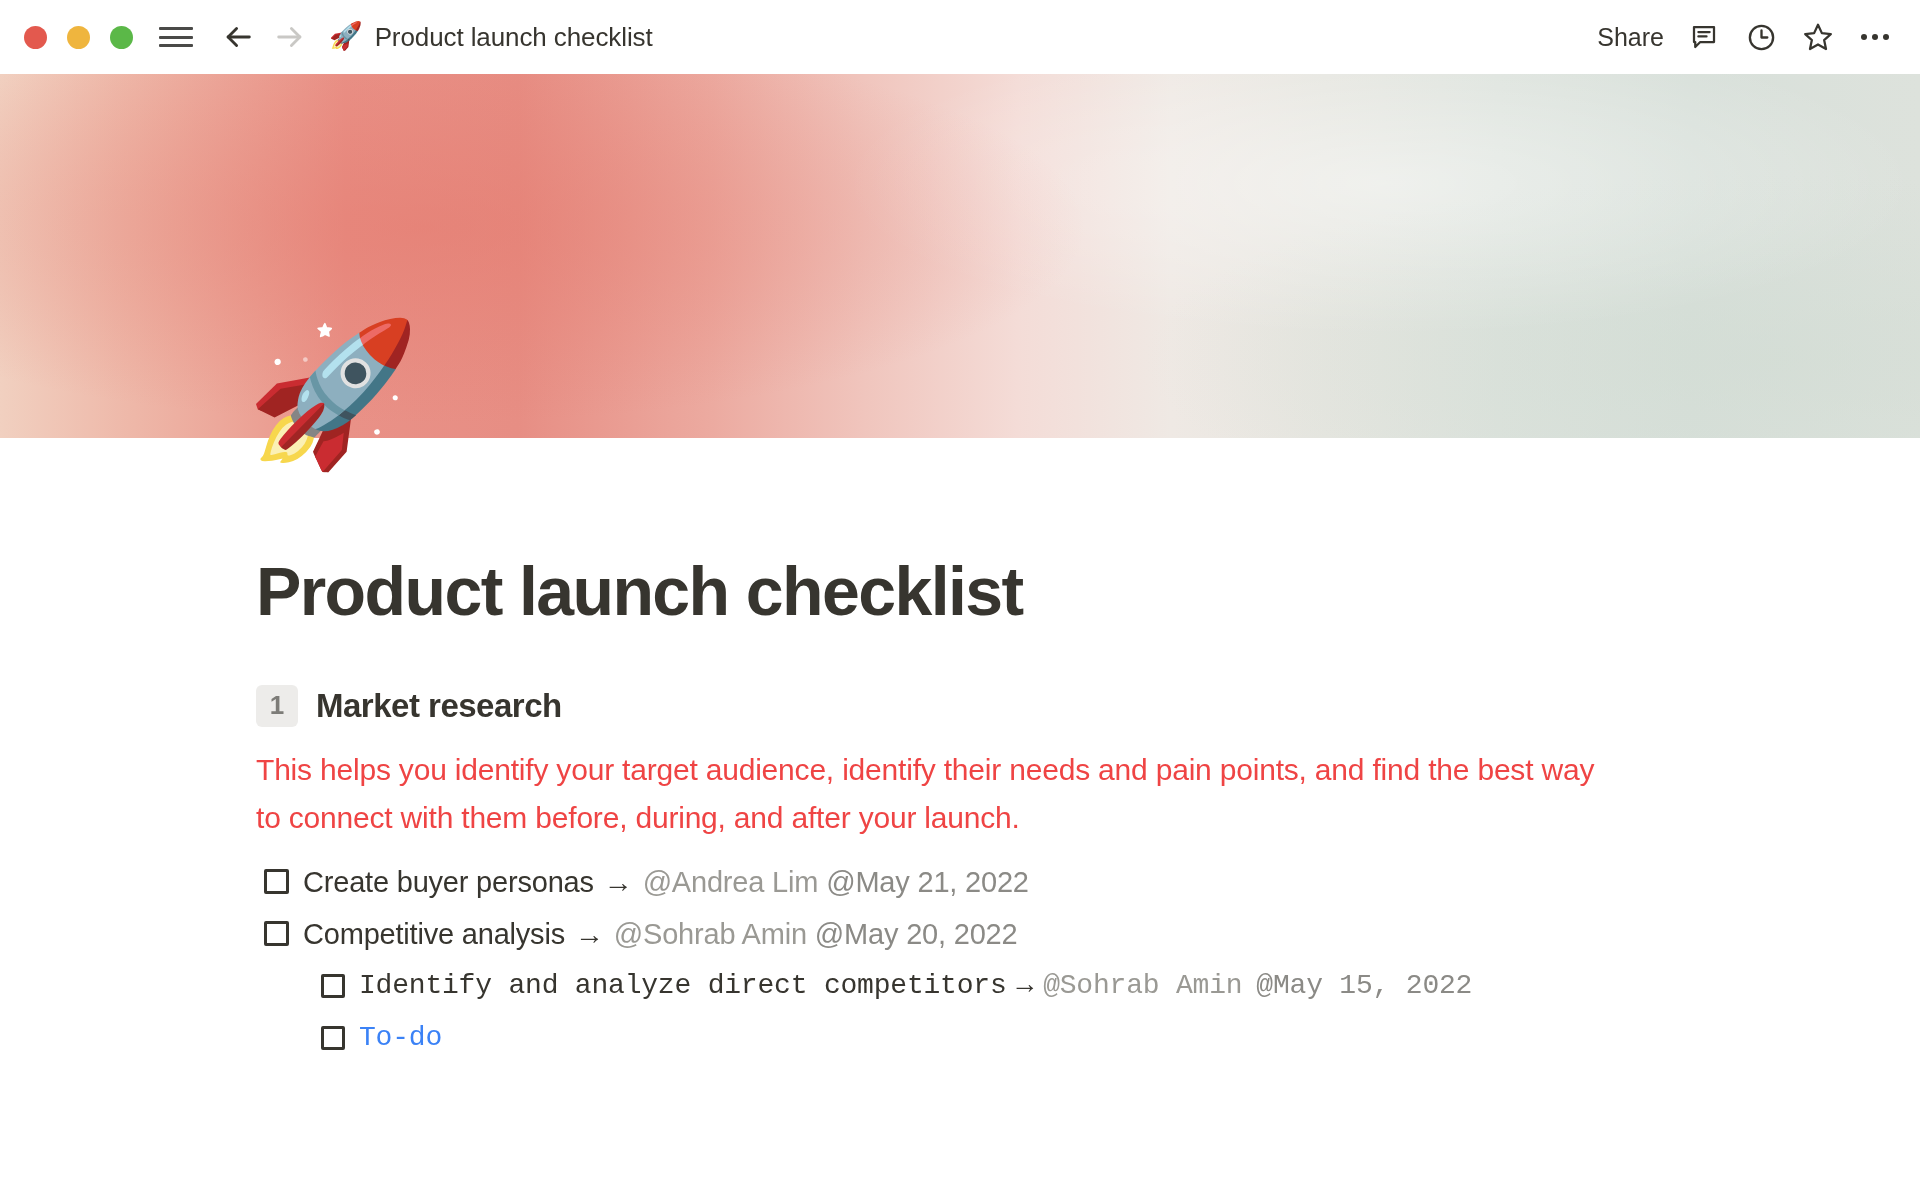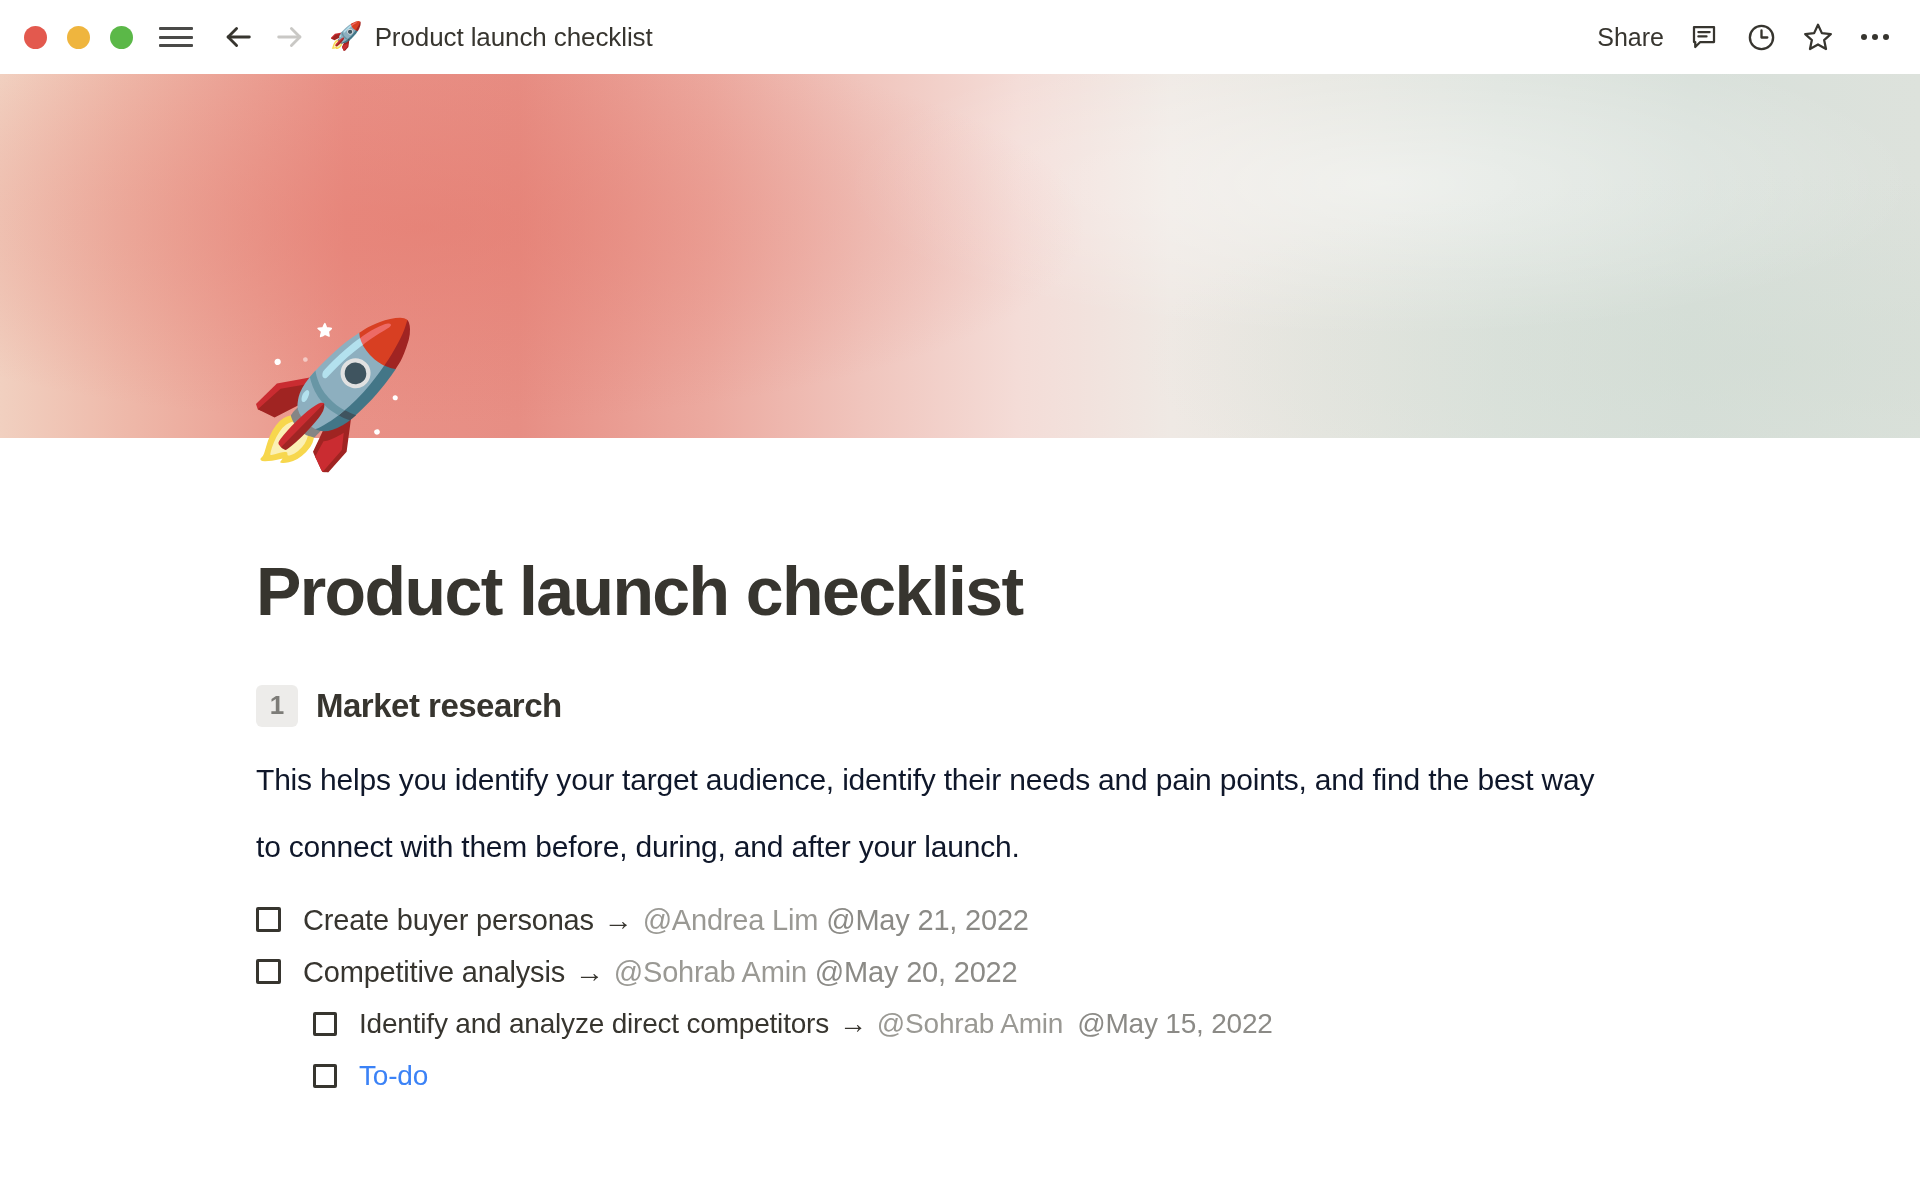--- a/index.html
+++ b/index.html
@@ -193,35 +193,36 @@
     font-size: 33px;
     font-weight: bold;
     color: #37352f;
     letter-spacing: -0.5px;
   }
 
   
   .para {
     margin-top: 19px;
     font-size: 30px;
-    line-height: 67px;
-    color: #0f172a;
+    line-height: 48px;
+    color: #ef4444;
     max-width: 1360px;
     letter-spacing: -0.2px;
   }
 
   
   .todo-list { margin-top: 14px; }
 
   .todo {
     display: flex;
     align-items: flex-start;
-    gap: 22px;
+    gap: 14px;
     line-height: 52px;
     white-space: nowrap;
+    margin-left: 8px;
   }
   .todo.indent-1 { padding-left: 57px; }
 
   .checkbox {
     width: 25px;
     height: 25px;
     border: 3px solid #37352f;
     border-radius: 2px;
     background: #fff;
     flex: 0 0 auto;
@@ -233,21 +234,21 @@
     width: 24px;
     height: 24px;
     border-width: 3px;
   }
 
   .todo-text {
     font-size: 29px;
     color: #37352f;
     letter-spacing: -0.2px;
   }
-  .todo.indent-1 .todo-text { font-size: 28px; }
+  .todo.indent-1 .todo-text { font-size: 28px; font-family: Liberation Mono, monospace; }
 
   .arrow-glyph { color: #37352f; padding: 0 2px; }
 
   .mention {
     color: #9a9994;
     letter-spacing: -0.2px;
   }
   .mention-date {
     color: #8b8a86;
     letter-spacing: -0.2px;

